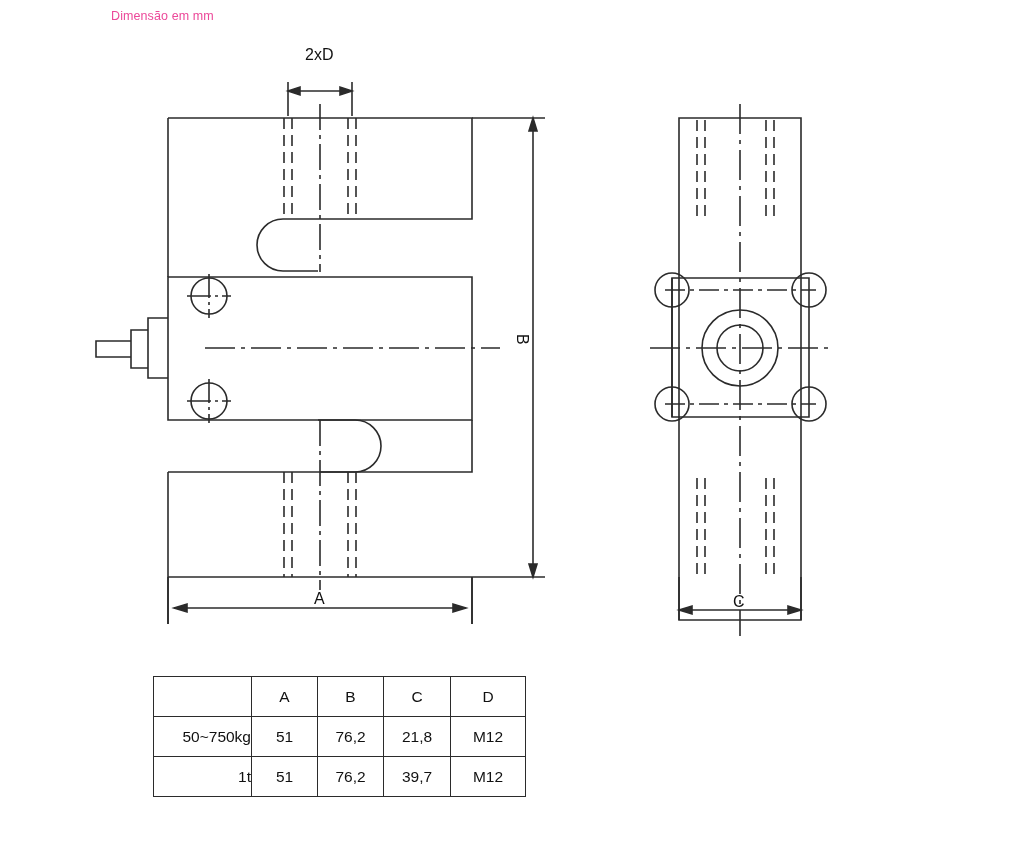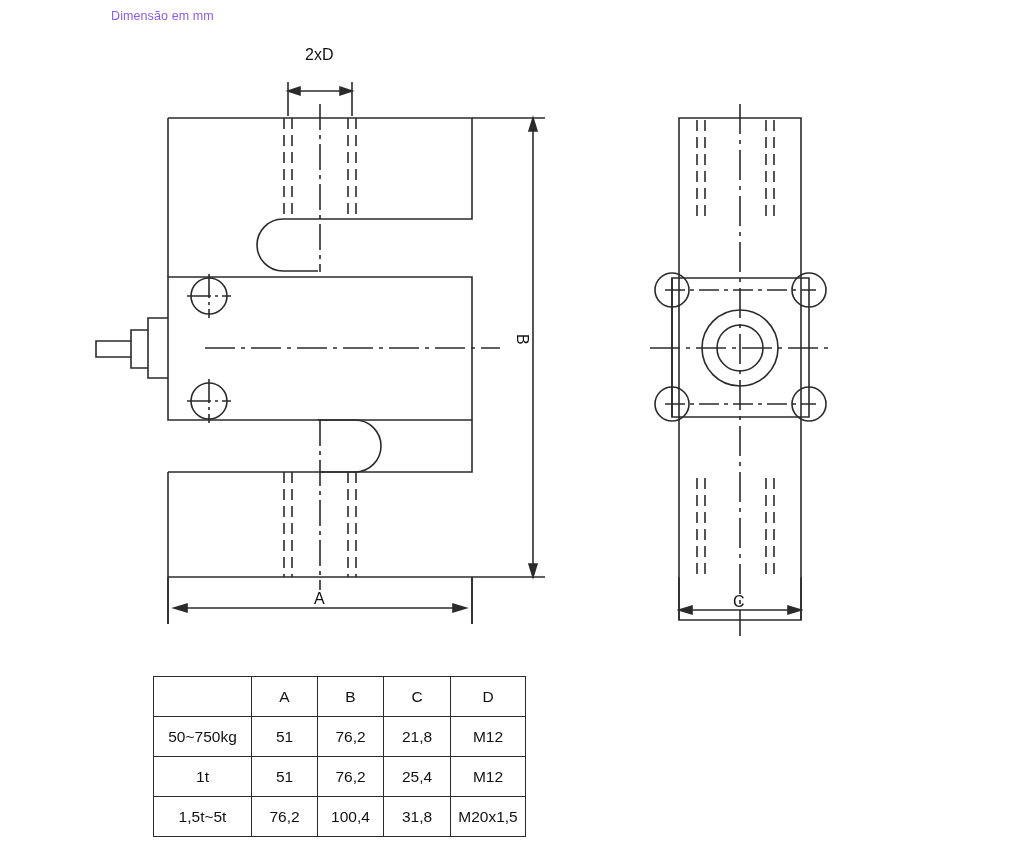--- a/index.html
+++ b/index.html
@@ -19,21 +19,21 @@
     position: absolute;
     left: 0; top: 0;
     width: 1017px;
     height: 849px;
   }
   .note {
     position: absolute;
     left: 111px;
     top: 9px;
     font-size: 12.5px;
-    color: #8b5cf6;
+    color: #ec4899;
     letter-spacing: 0.1px;
   }
   svg.drawing {
     position: absolute;
     left: 0;
     top: 0;
     width: 1017px;
     height: 849px;
   }
   .lbl {
@@ -60,21 +60,21 @@
     color: #111;
   }
   table.dims td, table.dims th {
     border: 1px solid #2b2b2b;
     text-align: center;
     font-weight: normal;
     padding: 0;
     height: 39px;
     vertical-align: middle;
   }
-  table.dims .c0 { width: 97px; }
+  table.dims .c0 { width: 97px; text-align: right; }
   table.dims .c1 { width: 65px; }
   table.dims .c2 { width: 65px; }
   table.dims .c3 { width: 66px; }
   table.dims .c4 { width: 74px; }
   table.dims tr:first-child td.c0 { border-color: #2b2b2b; }
 </style>
 </head>
 <body>
 
 <div class="page">
@@ -252,26 +252,19 @@
       <td class="c0">50~750kg</td>
       <td class="c1">51</td>
       <td class="c2">76,2</td>
       <td class="c3">21,8</td>
       <td class="c4">M12</td>
     </tr>
     <tr>
       <td class="c0">1t</td>
       <td class="c1">51</td>
       <td class="c2">76,2</td>
-      <td class="c3">25,4</td>
+      <td class="c3">39,7</td>
       <td class="c4">M12</td>
-    </tr>
-    <tr>
-      <td class="c0">1,5t~5t</td>
-      <td class="c1">76,2</td>
-      <td class="c2">100,4</td>
-      <td class="c3">31,8</td>
-      <td class="c4">M20x1,5</td>
     </tr>
   </tbody>
     </table>
 
 </div>
 
 </body></html>

